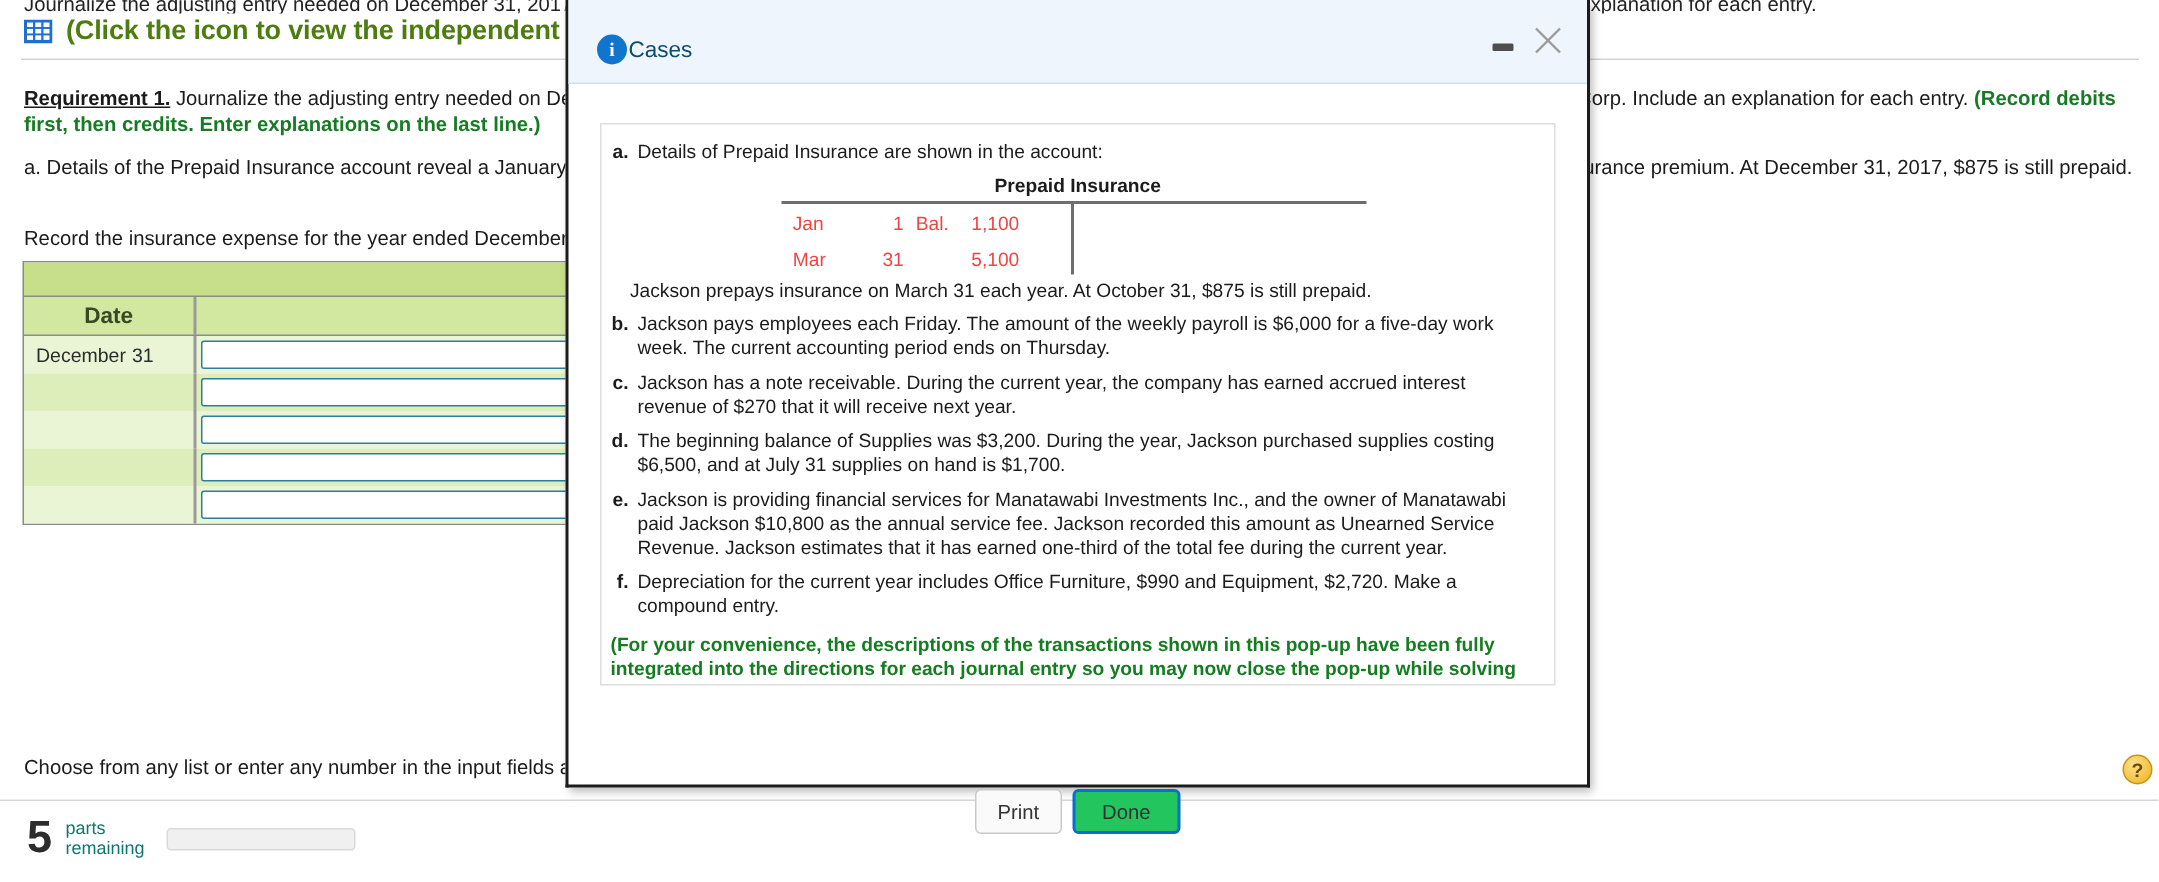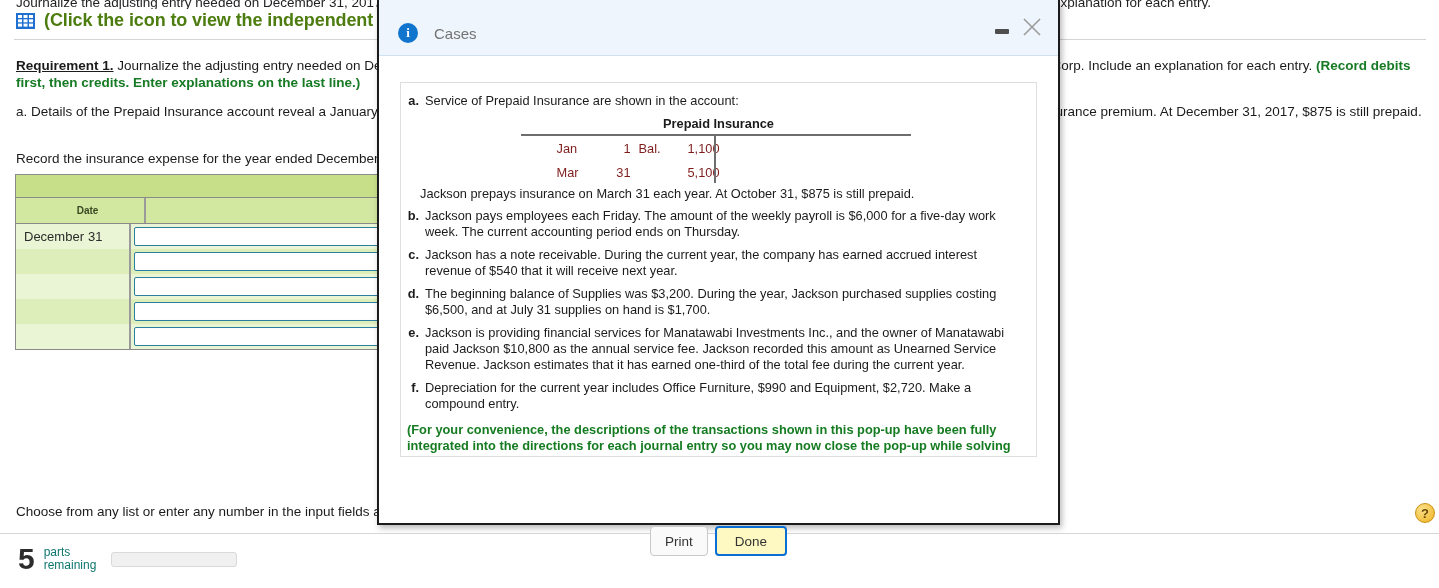--- a/index.html
+++ b/index.html
@@ -36,21 +36,21 @@
   .para-a { position:absolute; left:16px; top:103px; width:1410px; font-size:13.5px; color:#1b1b1b; line-height:17px; }
   .para-rec { position:absolute; left:16px; top:150px; width:1410px; font-size:13.5px; color:#1b1b1b; line-height:17px; }
 
   
   .jtable { position:absolute; left:15px; top:174px; width:1000px; border:1px solid #8a8a8a; border-collapse:separate; }
   .jt-title {
     height:23px; background:#c8df8a; border-bottom:1px solid #8a8a8a;
     color:#3a4a22; font-weight:bold; font-size:13px; text-align:center; line-height:23px;
   }
   .jt-head { display:flex; height:26px; background:#d2e7a0; border-bottom:1px solid #8a8a8a; }
-  .jt-head .cell { color:#394a22; font-weight:bold; font-size:10px; display:flex; align-items:center; justify-content:center;margin-left:15px; }
+  .jt-head .cell { color:#394a22; font-weight:bold; font-size:15px; display:flex; align-items:center; justify-content:center; }
   .col-date { width:115px; border-right:2px solid #9a9a9a; }
   .col-acct { flex:1; }
 
   .jt-row { display:flex; height:25px; }
   .jt-row .dcell { width:115px; border-right:2px solid #9a9a9a; display:flex; align-items:center; font-size:13px; color:#2b2b2b; }
   .jt-row .dcell .m { padding-left:8px; width:72px; }
   .jt-row .dcell .d { text-align:left; }
   .jt-row .acell { flex:1; display:flex; align-items:center; padding:0 3px; }
   .row-odd  { background:#ddeebb; }
   .row-even { background:#eaf5d6; }
@@ -86,21 +86,21 @@
     box-shadow: 2px 3px 6px rgba(0,0,0,.28);
   }
   .modal-head {
     position:relative; height:56px; background:#eef5fc; border-bottom:1px solid #cfe0f0;
   }
   .info-ico {
     position:absolute; left:19px; top:23px; width:20px; height:20px; border-radius:50%;
     background:#1275cd; color:#fff; font-weight:bold; font-size:13px; font-family:"Liberation Serif", serif;
     display:flex; align-items:center; justify-content:center;
   }
-  .modal-title { position:absolute; left:55px; top:25px; font-size:15px; color:#737373; }
+  .modal-title { position:absolute; left:40px; top:25px; font-size:15px; color:#0c4a6e; }
   .min-btn {
     position:absolute; right:47px; top:22px; width:18px; height:18px; cursor:pointer;
     display:flex; align-items:center; justify-content:center;
   }
   .min-bar { width:14px; height:5px; background:#4e4e4e; border-radius:1px; }
   .close-btn {
     position:absolute; right:12px; top:13px; width:28px; height:28px; cursor:pointer;
     display:flex; align-items:center; justify-content:center;
   }
 
@@ -110,35 +110,35 @@
   .itm { display:flex; font-size:12.8px; color:#1b1b1b; line-height:16px; margin-bottom:7px; }
   .itm .lt { width:18px; font-weight:bold; text-align:right; padding-right:6px; flex:none; }
   .itm .tx { flex:1; }
 
   
   .tacct { margin:2px 0 2px 0; }
   .tacct-title { text-align:center; font-weight:bold; font-size:12.8px; color:#1b1b1b; margin-bottom:3px; padding-left:6px; }
   .tacct-rule { height:2px; background:#6e6e6e; margin:0 auto; width:390px; }
   .tacct-body { position:relative; width:390px; margin:0 auto; }
   .tacct-vline { position:absolute; left:193px; top:0; width:2px; height:47px; background:#6e6e6e; }
-  .trow { display:flex; font-size:12.8px; color:#7f1d1d; height:24px; align-items:center;margin-left:28px; }
+  .trow { display:flex; font-size:12.8px; color:#ef4444; height:24px; align-items:center; }
   .trow .c1 { width:48px; padding-left:8px; }
   .trow .c2 { width:34px; text-align:right; }
   .trow .c3 { width:45px; padding-left:8px; }
-  .trow .c4 { width:56px; text-align:center; }
+  .trow .c4 { width:56px; text-align:left; }
   .tfoot { font-size:12.8px; color:#1b1b1b; line-height:16px; padding-left:13px; margin-top:2px; }
 
   .greennote { color:#157c22; font-weight:bold; font-size:12.8px; line-height:16px; padding-left:0px; margin-top:10px; }
 
   .modal-foot { position:absolute; left:0; top:470px; width:100%; display:flex; justify-content:center; gap:7px; }
   .m-btn {
     height:30px; background:#fafafa; border:1px solid #c9c9c9; border-radius:4px;
     font-size:13.5px; color:#333; font-family:"Liberation Sans", sans-serif; padding:0 14px; cursor:pointer;
   }
-  .m-btn.primary { border:2px solid #0a6fd4; background:#fef9c3; padding:0 18px; }
+  .m-btn.primary { border:2px solid #0a6fd4; background:#22c55e; padding:0 18px; }
 </style>
 </head>
 <body>
 
 <div id="root">
 
   <div class="page">
 
     <div class="top-clip">Journalize the adjusting entry needed on December 31, 2017, the end of the current accounting period, for each of the independent cases affecting Jackson Corp. Include an explanation for each entry.</div>
 
@@ -263,21 +263,21 @@
           <line x1="19" y1="3" x2="3" y2="19" stroke="#9a9a9a" stroke-width="1.6"></line>
         </svg>
       </div>
     </div>
 
     <div class="modal-body">
       <div class="content-box">
 
         <div class="itm">
           <span class="lt">a.</span>
-          <span class="tx">Service of Prepaid Insurance are shown in the account:</span>
+          <span class="tx">Details of Prepaid Insurance are shown in the account:</span>
         </div>
 
         <div class="tacct">
           <div class="tacct-title">Prepaid Insurance</div>
           <div class="tacct-rule"></div>
           <div class="tacct-body">
             <div class="tacct-vline"></div>
             <div class="trow">
               <span class="c1">Jan</span>
               <span class="c2">1</span>
@@ -293,21 +293,21 @@
           </div>
           <div class="tfoot">Jackson prepays insurance on March 31 each year. At October 31, $875 is still prepaid.</div>
         </div>
 
         <div class="itm" style="margin-top:6px;">
           <span class="lt">b.</span>
           <span class="tx">Jackson pays employees each Friday. The amount of the weekly payroll is $6,000 for a five-day work week. The current accounting period ends on Thursday.</span>
         </div>
         <div class="itm">
           <span class="lt">c.</span>
-          <span class="tx">Jackson has a note receivable. During the current year, the company has earned accrued interest revenue of $540 that it will receive next year.</span>
+          <span class="tx">Jackson has a note receivable. During the current year, the company has earned accrued interest revenue of $270 that it will receive next year.</span>
         </div>
         <div class="itm">
           <span class="lt">d.</span>
           <span class="tx">The beginning balance of Supplies was $3,200. During the year, Jackson purchased supplies costing $6,500, and at July 31 supplies on hand is $1,700.</span>
         </div>
         <div class="itm">
           <span class="lt">e.</span>
           <span class="tx">Jackson is providing financial services for Manatawabi Investments Inc., and the owner of Manatawabi paid Jackson $10,800 as the annual service fee. Jackson recorded this amount as Unearned Service Revenue. Jackson estimates that it has earned one-third of the total fee during the current year.</span>
         </div>
         <div class="itm">

